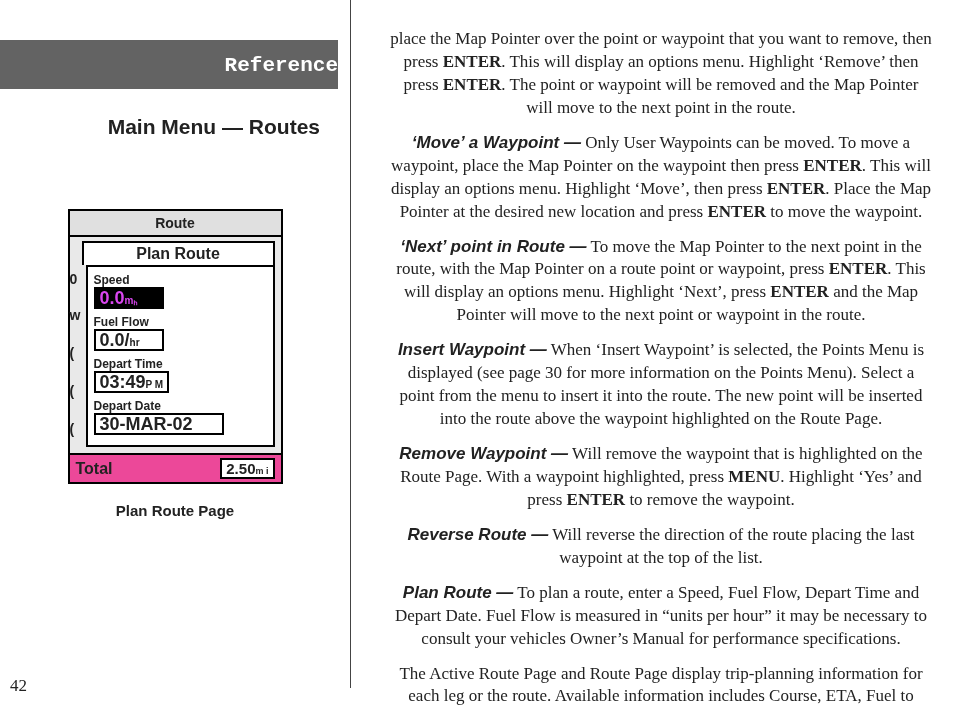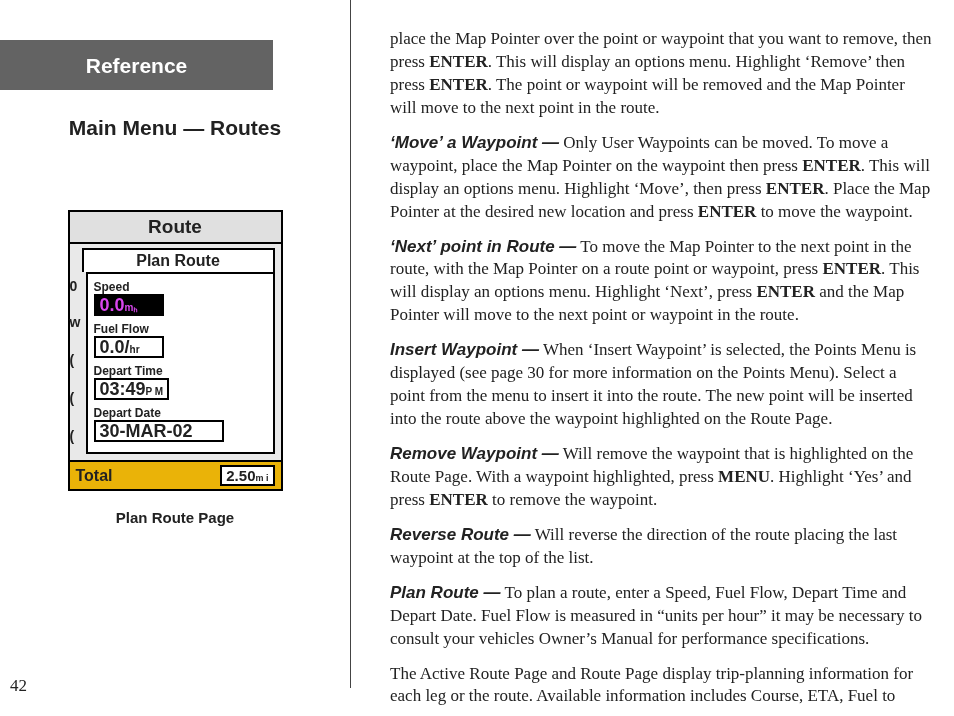--- a/index.html
+++ b/index.html
@@ -2,43 +2,43 @@
 <html><head>
 <meta charset="utf-8">
 <style>
   * { box-sizing: border-box; margin: 0; padding: 0; }
   html, body { width: 954px; height: 716px; background: #fff; font-family: Georgia, 'Times New Roman', serif; color: #222; }
   .page { display: flex; width: 954px; height: 716px; position: relative; }
   .leftcol { width: 350px; flex: 0 0 350px; position: relative; }
   .rightcol { flex: 1; padding: 28px 22px 0 40px; position: relative; }
   .vline { position: absolute; left: 350px; top: 0; bottom: 28px; width: 1px; background: #444; }
 
-  .sidebar-tab { background: #636363; color: #fff; font-family: Liberation Sans, sans-serif; font-weight: 600; font-size: 21px; text-align: center; padding: 14px 0 12px; margin: 40px 0 0 0; width: 273px; }
-  .section-title { font-family: "Myriad Pro","Frutiger","Segoe UI",Arial,sans-serif; font-weight: 700; font-size: 21px; text-align: center; color: #222; margin: 26px 30px 0; }
+  .sidebar-tab { background: #636363; color: #fff; font-family: Liberation Mono, monospace; font-weight: 600; font-size: 21px; text-align: right; padding: 14px 0 12px; margin: 40px 0 0 0; width: 338px; }
+  .section-title { font-family: "Myriad Pro","Frutiger","Segoe UI",Arial,sans-serif; font-weight: 700; font-size: 21px; text-align: right; color: #222; margin: 26px 30px 0; }
 
   .screenshot-wrap { margin: 70px auto 0; width: 215px; }
   .device { width: 215px; border: 2px solid #000; background: #e9e9e9; }
-  .dev-header { text-align: center; font-family: Arial, sans-serif; font-weight: 900; font-size: 19px; padding: 4px 0; background: #e0e0e0; border-bottom: 2px solid #000; }
+  .dev-header { text-align: center; font-family: Arial, sans-serif; font-weight: 900; font-size: 14px; padding: 4px 0; background: #e0e0e0; border-bottom: 2px solid #000; }
   .dev-sub { font-family: Arial, sans-serif; font-weight: 900; font-size: 16px; text-align: center; background: #fff; margin: 4px 6px 0 12px; border: 2px solid #000; border-bottom: none; padding: 2px 0; }
   .dev-fields { margin: 0 6px 6px 16px; border: 2px solid #000; background: #fff; padding: 4px 6px 6px; position: relative; }
   .side-numbers { position: absolute; left: -18px; top: 0; font-family: Arial, sans-serif; font-size: 14px; font-weight: 900; }
   .side-n { height: 38px; display: flex; align-items: flex-start; padding-top: 2px; }
   .side-n:first-child { padding-top: 4px; }
   .fld-label { font-family: Arial, sans-serif; font-weight: 900; font-size: 12px; margin-top: 2px; }
   .fld-val { font-family: Arial, sans-serif; font-weight: 900; font-size: 18px; border: 2px solid #000; padding: 0 4px; margin-bottom: 4px; display: inline-block; min-width: 70px; line-height: 1; }
   .fld-val .unit { font-size: 10px; vertical-align: baseline; }
   .fld-val.inverse { background: #000; color: #d946ef; }
-  .dev-footer { background: #eab308; border-top: 2px solid #000; padding: 3px 6px; font-family: Arial, sans-serif; font-weight: 900; font-size: 16px; display: flex; justify-content: space-between; align-items: center; }
+  .dev-footer { background: #ec4899; border-top: 2px solid #000; padding: 3px 6px; font-family: Arial, sans-serif; font-weight: 900; font-size: 16px; display: flex; justify-content: space-between; align-items: center; }
   .dev-footer .dist { background: #fff; border: 2px solid #000; padding: 0 4px; font-size: 15px; margin-left: 20px; }
 
   .caption { font-family: "Myriad Pro","Frutiger","Segoe UI",Arial,sans-serif; font-weight: 700; font-size: 15px; text-align: center; margin-top: 18px; }
 
   .pagenum { position: absolute; left: 10px; bottom: 20px; font-family: Georgia, serif; font-size: 17px; }
 
-  .body p { font-size: 17px; line-height: 1.35; margin-bottom: 12px; text-align: left; }
+  .body p { font-size: 17px; line-height: 1.35; margin-bottom: 12px; text-align: center; }
   .body .keyword { font-family: "Myriad Pro","Frutiger","Segoe UI",Arial,sans-serif; font-weight: 700; font-style: italic; }
   .body b { font-weight: 700; }
 </style>
 </head>
 <body>
 
 <div class="page">
   <div class="vline"></div>
 
   <div class="leftcol">

